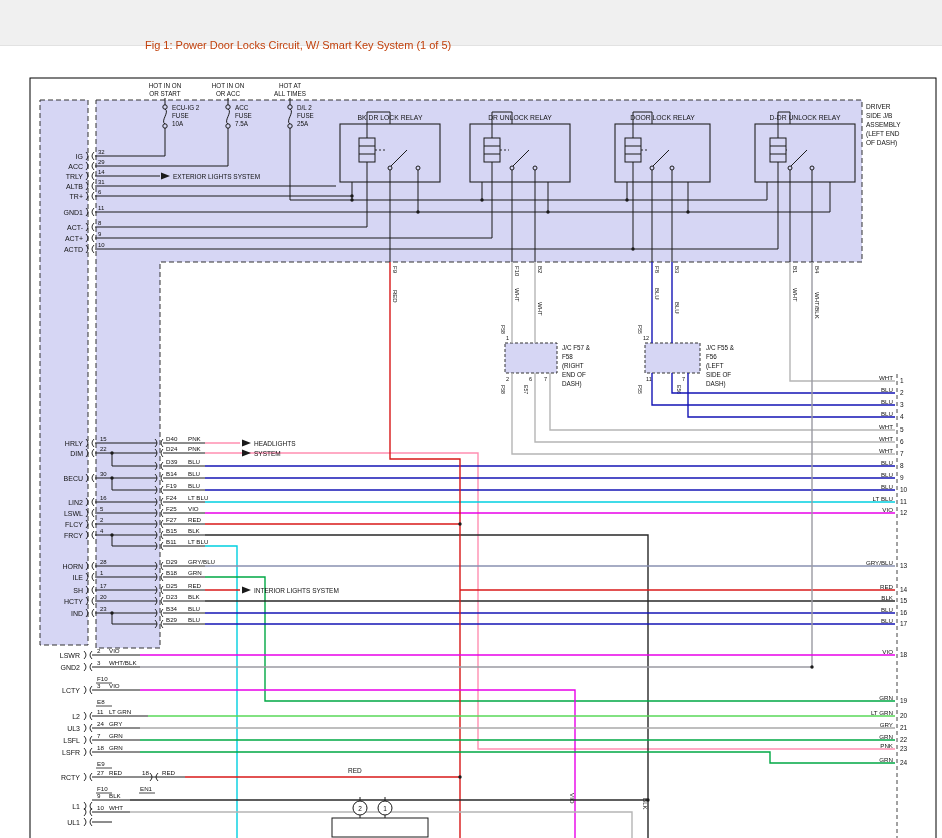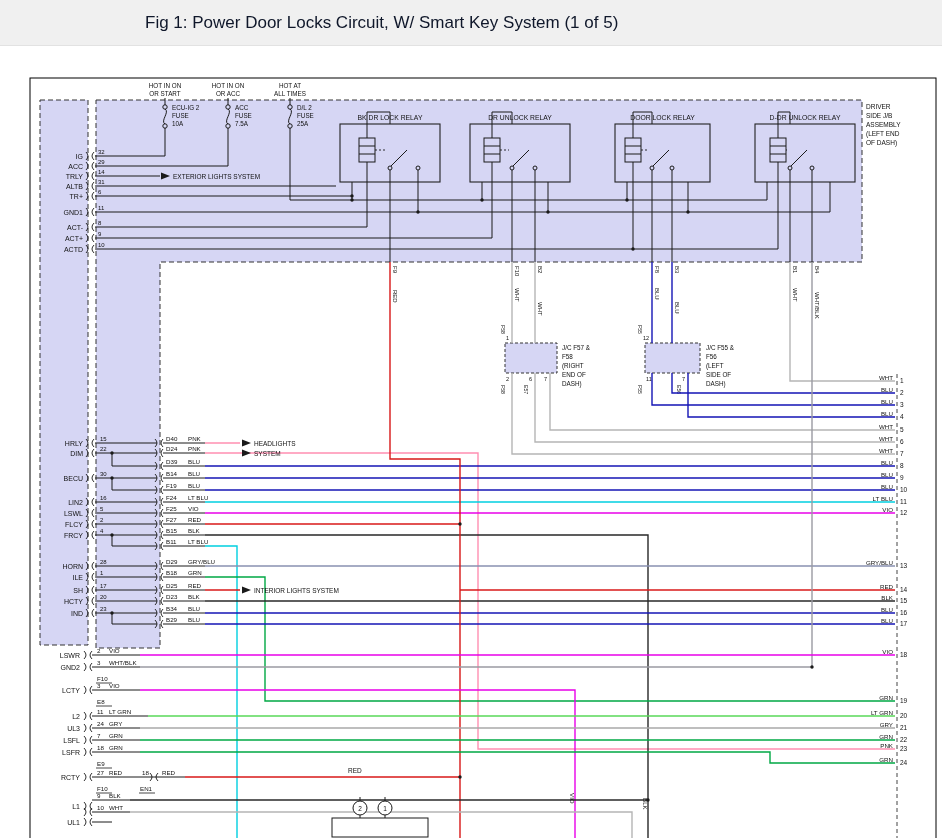--- a/index.html
+++ b/index.html
@@ -1,21 +1,21 @@
 <!DOCTYPE html>
 <html><head>
 <meta charset="utf-8">
 <style>
   html,body{margin:0;padding:0;background:#ffffff;}
   .page{position:relative;width:942px;height:838px;overflow:hidden;background:#fff;
         font-family:"Liberation Sans",sans-serif;}
   .titlebar{position:absolute;top:0;left:0;width:942px;height:45px;background:#f0f0f0;
             border-bottom:1px solid #e2e2e2;z-index:2;}
-  .titlebar span{display:inline-block;margin-left:145px;line-height:45px;font-size:17px;
-            font-weight:500;color:#0f172a;}
+  .titlebar span{display:inline-block;margin-left:145px;line-height:45px;font-size:11px;
+            font-weight:500;color:#c2410c;margin-top:23px;}
   #diagram{position:absolute;top:0;left:0;z-index:1;}
   #diagram svg text{font-family:"Liberation Sans",sans-serif;}
 </style>
 </head>
 <body>
 
 <div class="page">
   <div class="titlebar">
     <span>Fig 1: Power Door Locks Circuit, W/ Smart Key System (1 of 5)</span>
   </div>

